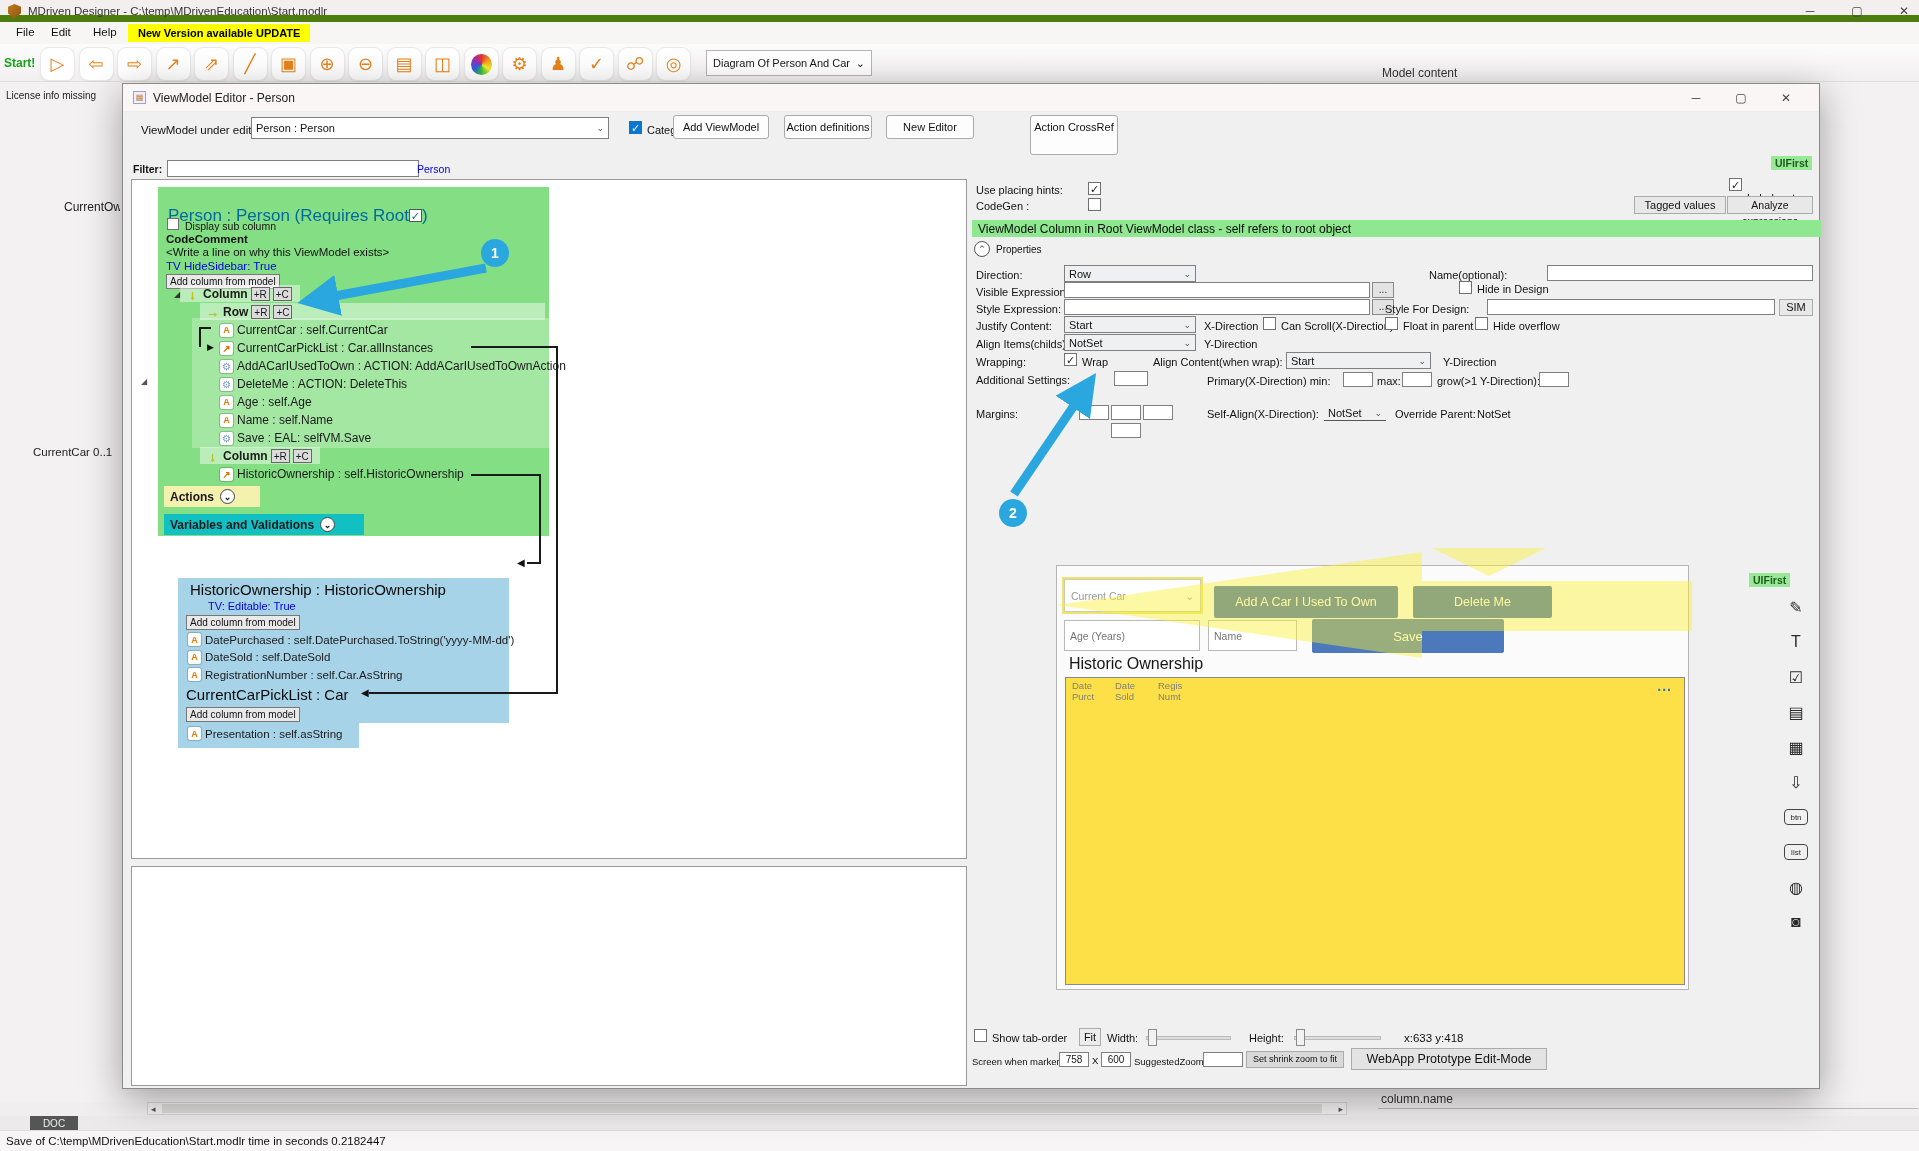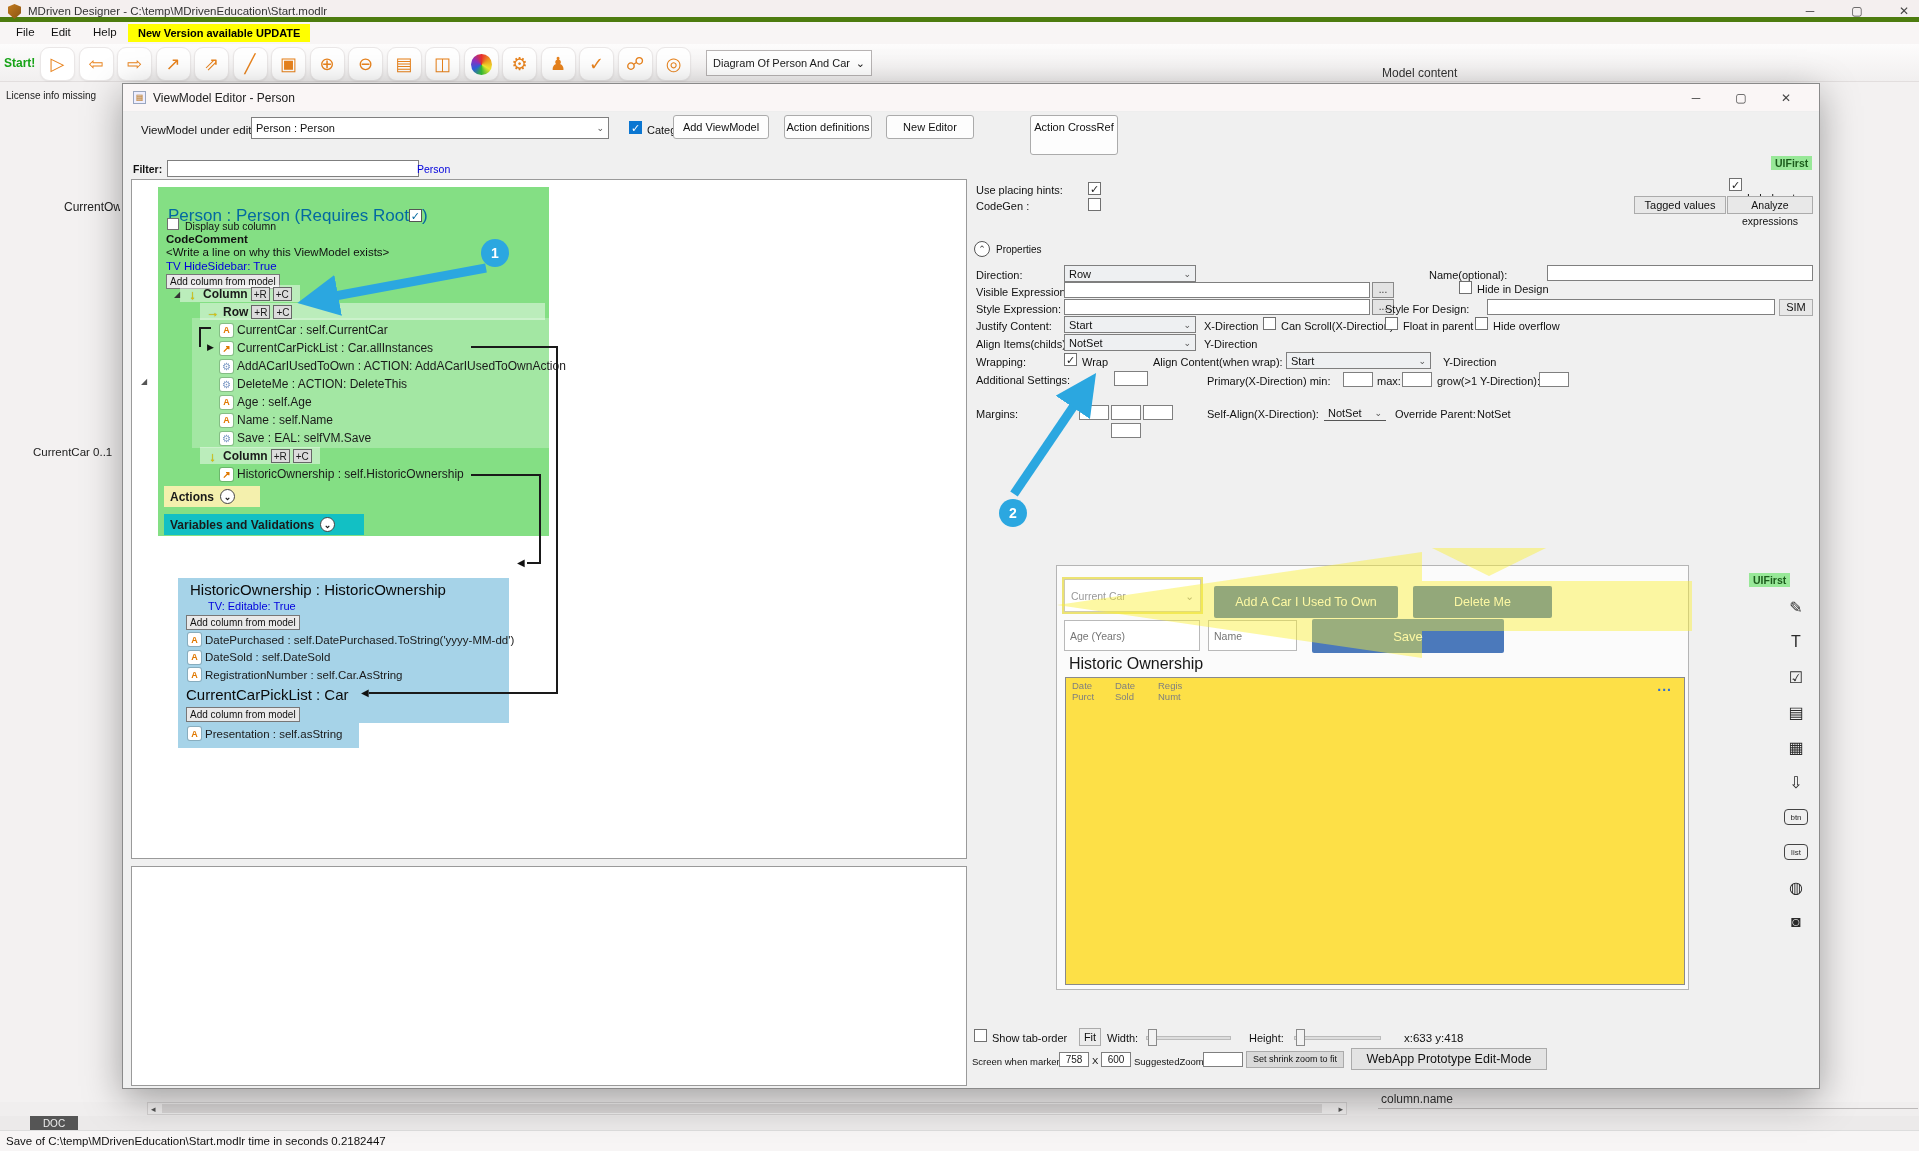--- a/index.html
+++ b/index.html
@@ -1,20 +1,20 @@
 <!DOCTYPE html>
 <html><head>
 <meta charset="utf-8">
 <style>
 *{margin:0;padding:0;box-sizing:border-box}
 html,body{width:1919px;height:1151px}
 body{position:relative;font-family:"Liberation Sans",sans-serif;font-size:11px;color:#1a1a1a;background:#f0eeee;overflow:hidden}
 .abs{position:absolute}
 
-#titlebar{position:absolute;left:0;top:0;width:1919px;height:22px;background:#f4efef;border-bottom:5px solid #4d7c0f}
+#titlebar{position:absolute;left:0;top:0;width:1919px;height:22px;background:#f4efef;border-bottom:7px solid #4d7c0f}
 .shield{position:absolute;left:8px;top:4px;width:13px;height:15px;background:linear-gradient(135deg,#c27a1e,#8a5413);clip-path:polygon(50% 0,100% 18%,100% 62%,50% 100%,0 62%,0 18%)}
 .winbtn{position:absolute;top:0;width:34px;height:22px;text-align:center;line-height:22px;font-size:12px;color:#444}
 #menubar{position:absolute;left:0;top:22px;width:1919px;height:22px;background:#f8f5f5}
 .menu-item{position:absolute;top:4px;font-size:11.5px;color:#111}
 .update-pill{position:absolute;left:128px;top:2px;height:18px;background:#ffff00;color:#000;font-weight:bold;font-size:11px;line-height:18px;padding:0 10px}
 #toolbar{position:absolute;left:0;top:44px;width:1919px;height:38px;background:linear-gradient(#fdfcfc,#f1efef);border-bottom:1px solid #e2dede}
 .start-label{position:absolute;left:4px;top:12px;color:#17a317;font-weight:bold;font-size:12px}
 .tbtn{position:absolute;top:3px;width:35px;height:34px;background:#fff;border:1px solid #eae7e7;border-radius:9px;display:flex;align-items:center;justify-content:center;font-size:18px;color:#e8831d;box-shadow:0 1px 2px rgba(0,0,0,.05)}
 .wheel{width:21px;height:21px;border-radius:50%;background:conic-gradient(#e83030,#f0a020,#f3ee30,#35c035,#3060e0,#9030c0,#e83030)}
 .tb-combo{position:absolute;left:706px;top:6px;width:166px;height:26px;background:#fff;border:1px solid #b8b4b4;display:flex;align-items:center;justify-content:space-between;padding:0 6px;font-size:11px}
@@ -303,20 +303,21 @@
   <span class="cb on" style="left:965px;top:98px"></span>
   <span class="lbl" style="left:853px;top:116px">CodeGen :</span>
   <span class="cb" style="left:965px;top:114px"></span>
 
   <span class="uifirst" style="left:1648px;top:72px">UIFirst</span>
   <span class="cb on" style="left:1606px;top:94px"></span>
   <span class="lbl" style="left:1624px;top:108px">Label on top</span>
   <div class="btn abs" style="left:1511px;top:112px;width:92px;height:18px;line-height:16px;border-radius:0;background:#e8e8e8">Tagged values</div>
   <div class="btn abs" style="left:1604px;top:112px;width:86px;height:18px;line-height:16px;border-radius:0;background:#e8e8e8;font-size:10.5px">Analyze expressions</div>
 
+  <div class="greenbar" style="left:849px;top:136px;width:849px;height:17px">ViewModel Column in Root ViewModel class - self refers to root object</div>
 
   <span class="circbtn" style="left:851px;top:157px">⌃</span>
   <span class="lbl" style="left:873px;top:160px;font-size:10px">Properties</span>
 
   <span class="lbl" style="left:853px;top:185px">Direction:</span>
   <div class="combo" style="left:941px;top:181px;width:132px;height:17px;background:#eef0f2">
     <span>Row</span>
       <span class="car">⌄</span>
   </div>
   <span class="lbl" style="left:1306px;top:185px">Name(optional):</span>

